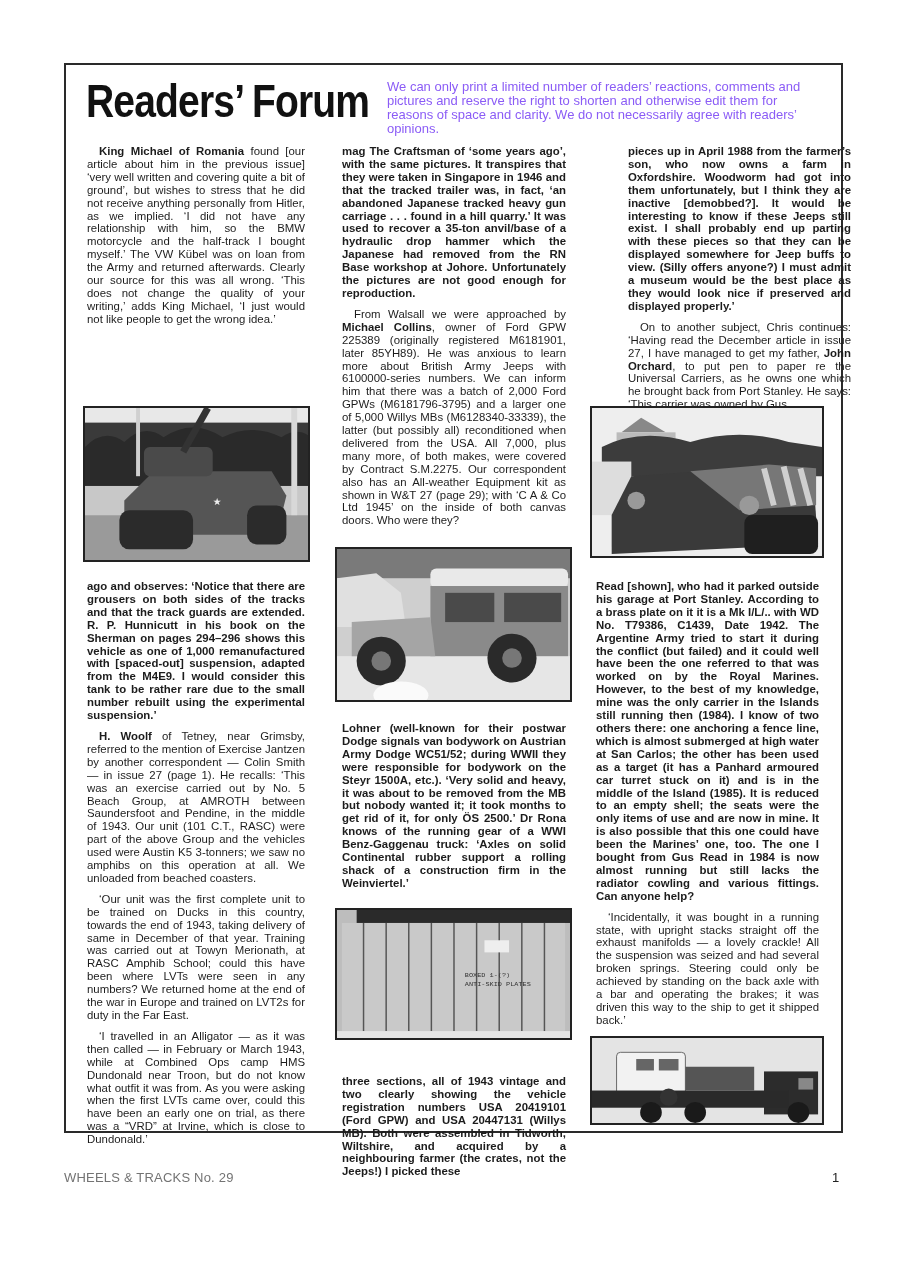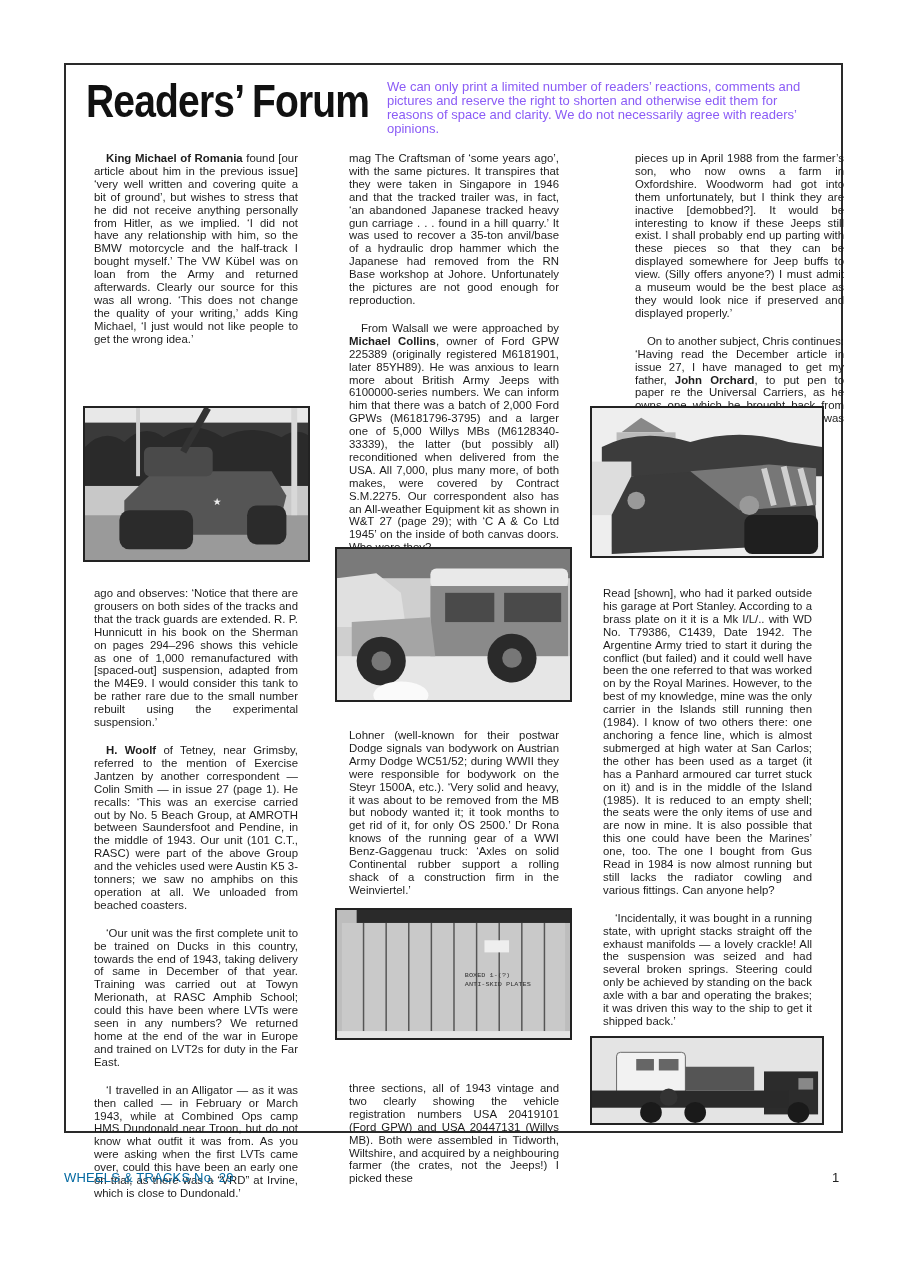--- a/index.html
+++ b/index.html
@@ -7,26 +7,26 @@
          font-family: "Liberation Sans", sans-serif; color: #1a1a1a; }
   .frame { position: absolute; left: 64px; top: 63px; width: 779px; height: 1070px;
            border: 2px solid #2a2a2a; box-sizing: border-box; background: #fff; }
   .title { position: absolute; left: 86px; top: 75px; font-family: "Liberation Sans", sans-serif;
            font-weight: bold; font-size: 47px; letter-spacing: -1px; line-height: 52px;
            color: #111; transform: scaleX(0.83); transform-origin: left top; white-space: nowrap; }
   .intro { position: absolute; left: 387px; top: 80px; width: 440px; font-size: 13px;
            line-height: 14px; color: #8b5cf6; }
   .col { position: absolute; font-size: 11.4px; line-height: 12.9px; text-align: justify;
          color: #1c1c1c; }
-  .col p { margin: 15px; text-indent: 12px; }
-  .col p.noindent { text-indent: 0; }
+  .col p { margin: 8px; text-indent: 12px; }
+  .col p.noindent { text-indent: 0; font-weight: bold; }
   .col b { font-weight: bold; }
   .photo { position: absolute; border: 2px solid #222; box-sizing: border-box; overflow: hidden; }
   .photo svg { display: block; width: 100%; height: 100%; }
-  .footer-left { position: absolute; left: 64px; top: 1170px; font-size: 13px; color: #0369a1; letter-spacing: 0.2px; }
+  .footer-left { position: absolute; left: 64px; top: 1170px; font-size: 13px; color: #737373; letter-spacing: 0.2px; }
   .footer-right { position: absolute; left: 832px; top: 1170px; font-size: 13px; color: #222; }
 </style>
 </head>
 <body>
 
 <div class="frame"></div>
 
 <div class="title">Readers’ Forum</div>
 <div class="intro">We can only print a limited number of readers’ reactions, comments and pictures and reserve the right to shorten and otherwise edit them for reasons of space and clarity. We do not necessarily agree with readers’ opinions.</div>
 

